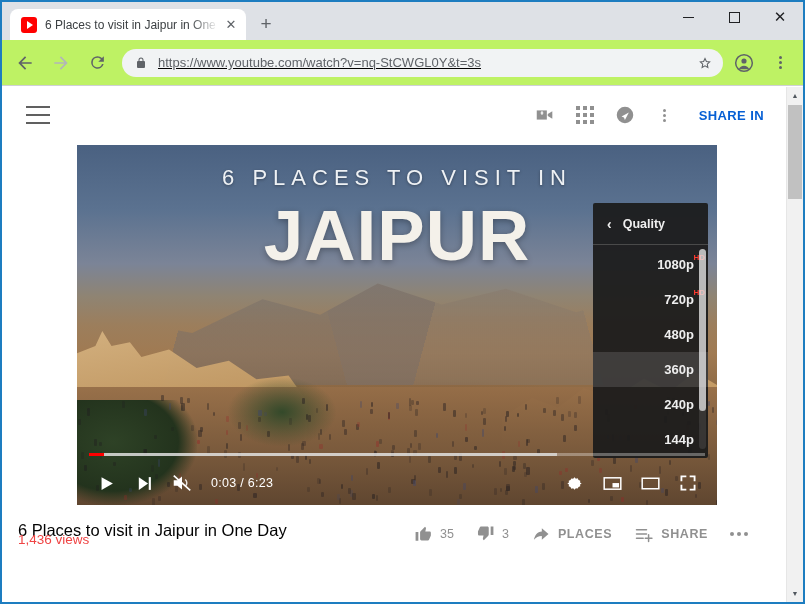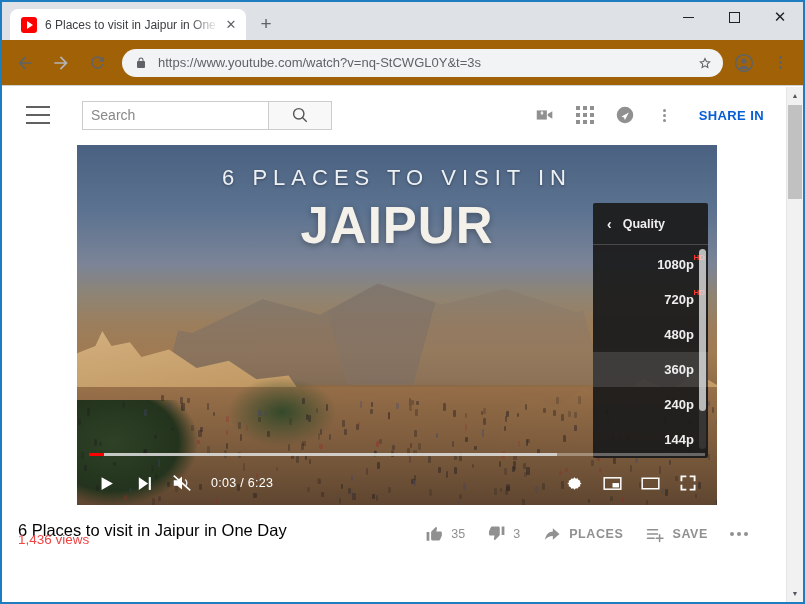--- a/index.html
+++ b/index.html
@@ -80,24 +80,25 @@
     font-size: 12px; color: #202124;
   }
   .winbtn .glyph-min { display:block; width: 11px; height: 1px; background: #202124; }
   .winbtn .glyph-max { display:block; width: 11px; height: 11px; border: 1px solid #202124; }
   .winbtn .glyph-close { font-size: 15px; line-height: 1; font-family: "DejaVu Sans", sans-serif; }
 
   
   .toolbar {
     position: absolute; top: 38px; left: 0;
     width: 801px; height: 46px;
-    background: #a16207;
+    background: #bef264;
     display: flex; align-items: center;
     padding: 0 8px;
     border-bottom: 1px solid #cfd1d4;
+    text-decoration: underline;
   }
   .navbtn {
     width: 30px; height: 30px; margin-right: 6px;
     display: flex; align-items: center; justify-content: center;
     color: #5f6368;
   }
   .navbtn svg { display: block; }
   .omnibox {
     flex: 1 1 auto;
     height: 28px;
@@ -270,21 +271,21 @@
     text-align: center;
     color: #fff;
     pointer-events: none;
   }
   .vt-line1 {
     font-size: 22px; letter-spacing: 6px; font-weight: 300;
     color: #eef1f4;
     text-shadow: 0 1px 3px rgba(0,0,0,0.35);
   }
   .vt-line2 {
-    font-size: 51px; font-weight: bold; letter-spacing: 1px;
+    font-size: 71px; font-weight: bold; letter-spacing: 1px;
     color: #f4f1ea; line-height: 0.98; margin-top: 10px;
     text-shadow: 0 2px 6px rgba(0,0,0,0.3);
   }
 
   
   .qmenu {
     position: absolute; right: 9px; top: 58px;
     width: 115px; height: 255px;
     background: rgba(28,28,28,0.94);
     color: #eee;
@@ -433,31 +434,20 @@
   </div>
 
   <div class="page">
 
     <div class="ytheader">
       <div class="hamburger">
           <i></i>
           <i></i>
           <i></i>
         </div>
-      <div class="searchwrap">
-        <div class="searchbox">
-          <span>Search</span>
-        </div>
-        <div class="searchbtn">
-          <svg width="20" height="20" viewBox="0 0 24 24">
-            <circle cx="10.5" cy="10.5" r="6.2" fill="none" stroke="#555" stroke-width="1.7"></circle>
-            <line x1="15.2" y1="15.2" x2="20" y2="20" stroke="#555" stroke-width="1.7"></line>
-          </svg>
-        </div>
-      </div>
       <div class="yt-actions">
         <div class="yt-ic">
           <svg width="22" height="22" viewBox="0 0 24 24">
             <path d="M3 7h11v10H3z" fill="#909090"></path>
               <path d="M15 11l5-3.2v8.4L15 13z" fill="#909090"></path>
             <path d="M7.2 9.2h3v1.2h-3zM8 8h1.4v3.6H8z" fill="#fff"></path>
           </svg>
         </div>
         <div class="yt-ic">
           <svg width="18" height="18" viewBox="0 0 18 18">
@@ -861,21 +851,21 @@
               <svg width="20" height="20" viewBox="0 0 24 24">
                 <g stroke="#909090" stroke-width="1.8" stroke-linecap="round">
                   <line x1="3" y1="7" x2="15" y2="7"></line>
                     <line x1="3" y1="12" x2="15" y2="12"></line>
                     <line x1="3" y1="17" x2="11" y2="17"></line>
                   <line x1="17.5" y1="13" x2="17.5" y2="21"></line>
                     <line x1="13.5" y1="17" x2="21.5" y2="17"></line>
                 </g>
               </svg>
             </span>
-            <span class="act-lbl">SAVE</span>
+            <span class="act-lbl">SHARE</span>
           </div>
           <div class="act">
             <span class="dots3">
                 <i></i>
                 <i></i>
                 <i></i>
               </span>
           </div>
         </div>
       </div>

